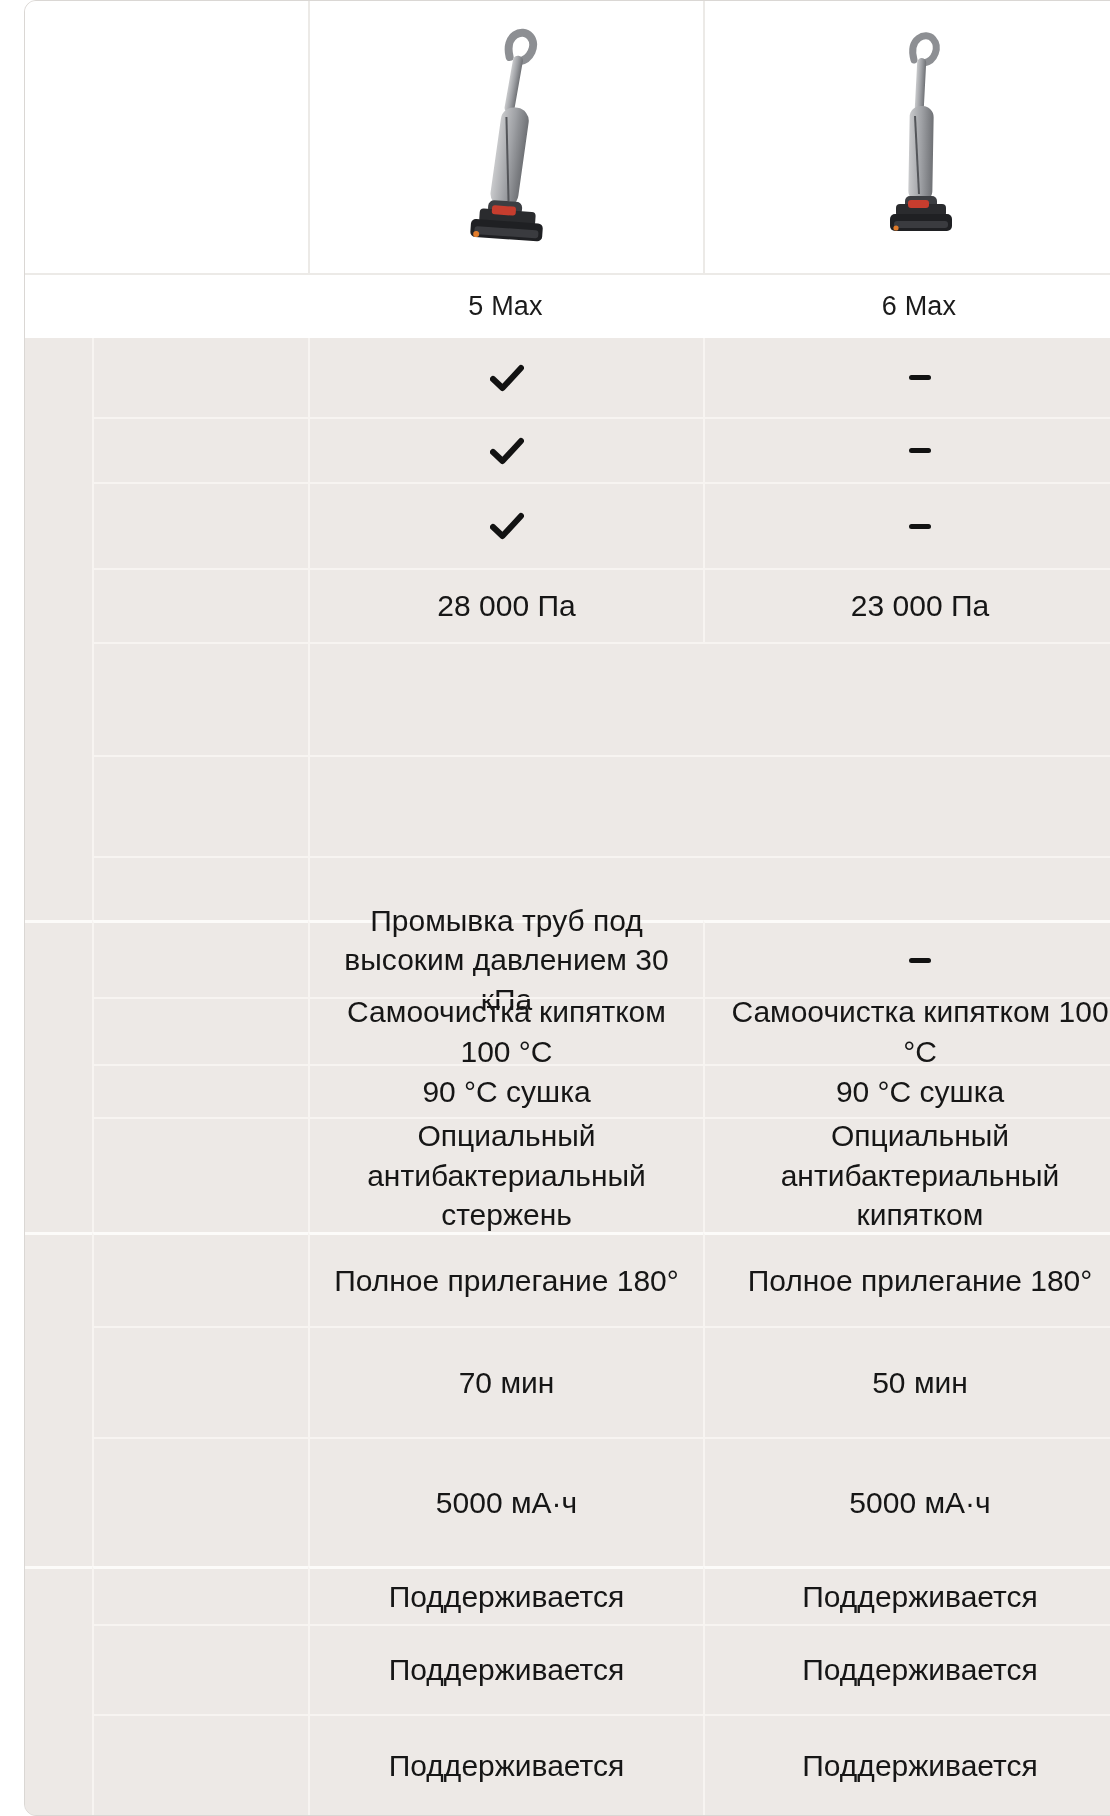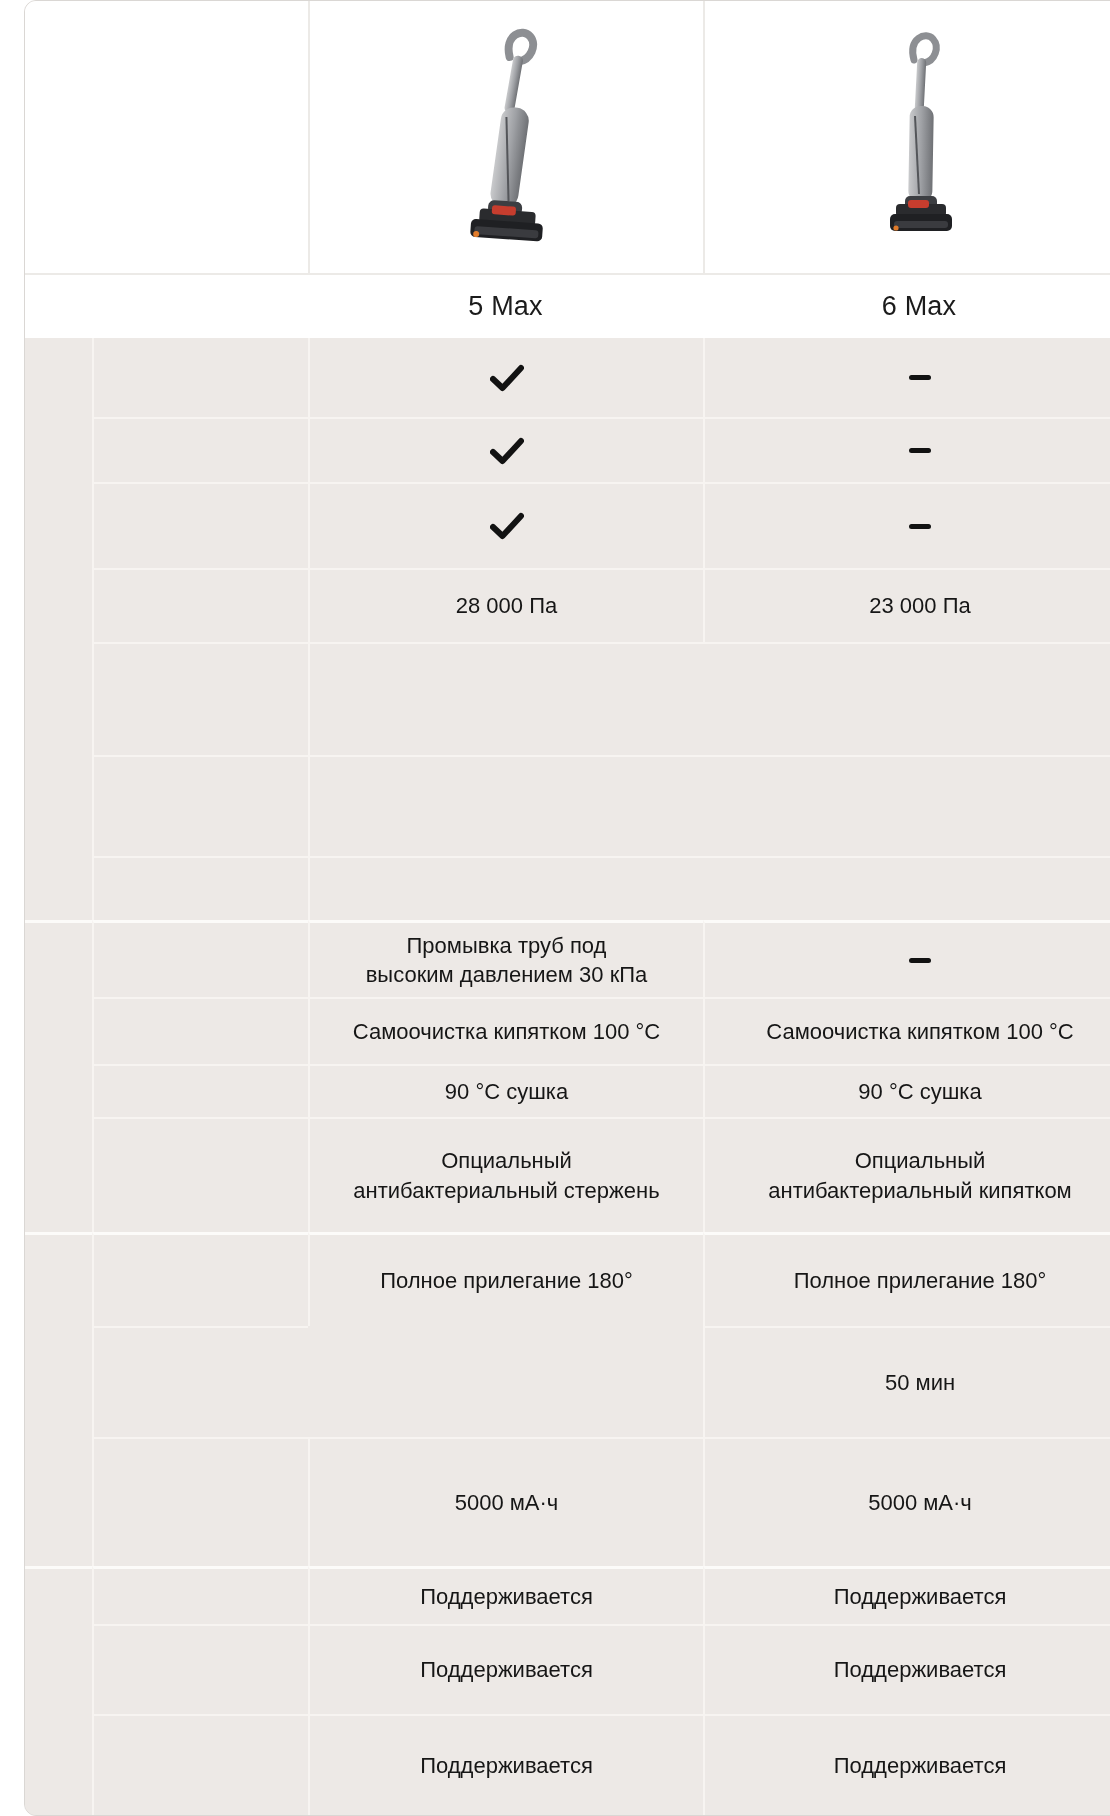--- a/index.html
+++ b/index.html
@@ -67,21 +67,21 @@
   }
   .label-cell{
     grid-column:2;
     padding-left:12px;padding-right:8px;
     font-size:22px;line-height:1.32;
     white-space:pre-line;
   }
   .val-cell{
     justify-content:center;
     text-align:center;
-    font-size:22px;line-height:1.32;
+    font-size:30px;line-height:1.32;
     white-space:pre-line;
     padding:4px 10px;
   }
   .val-a{grid-column:3;}
   .val-b{grid-column:4;}
   .span-cell{grid-column:3 / span 2;}
   .rt{border-top:2px solid var(--line);}
   .gt{border-top:3px solid var(--gline);}
   .cl{border-left:2px solid var(--line);}
   .dash{
@@ -194,20 +194,21 @@
 антибактериальный стержень</div>
       <div class="cell val-cell val-b cl rt" style="grid-row: 11;">Опциальный
 антибактериальный кипятком</div>
       <div class="cell cat-cell gt" style="grid-row: 12 / span 3;">
         <div class="cat-label"></div>
       </div>
       <div class="cell label-cell cl gt" style="grid-row: 12;"></div>
       <div class="cell val-cell val-a cl gt" style="grid-row: 12;">Полное прилегание 180°</div>
       <div class="cell val-cell val-b cl gt" style="grid-row: 12;">Полное прилегание 180°</div>
       <div class="cell label-cell cl rt" style="grid-row: 13;"></div>
+      <div class="cell val-cell val-a cl rt" style="grid-row: 13;">70 мин</div>
       <div class="cell val-cell val-b cl rt" style="grid-row: 13;">50 мин</div>
       <div class="cell label-cell cl rt" style="grid-row: 14;"></div>
       <div class="cell val-cell val-a cl rt" style="grid-row: 14;">5000 мА·ч</div>
       <div class="cell val-cell val-b cl rt" style="grid-row: 14;">5000 мА·ч</div>
       <div class="cell cat-cell gt" style="grid-row: 15 / span 3;">
         <div class="cat-label"></div>
       </div>
       <div class="cell label-cell cl gt" style="grid-row: 15;"></div>
       <div class="cell val-cell val-a cl gt" style="grid-row: 15;">Поддерживается</div>
       <div class="cell val-cell val-b cl gt" style="grid-row: 15;">Поддерживается</div>

